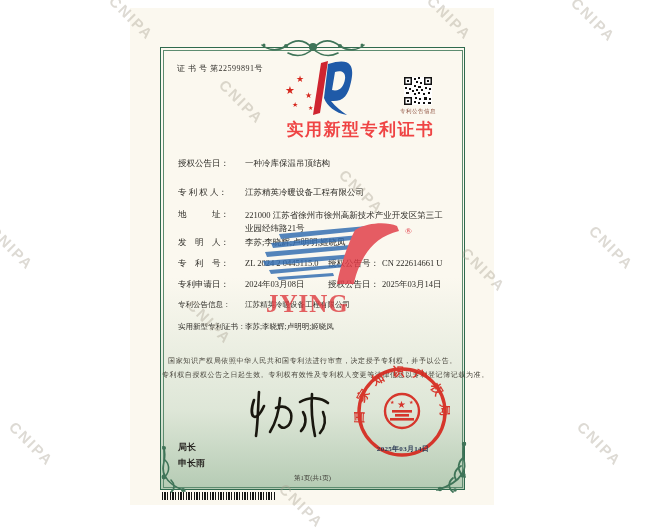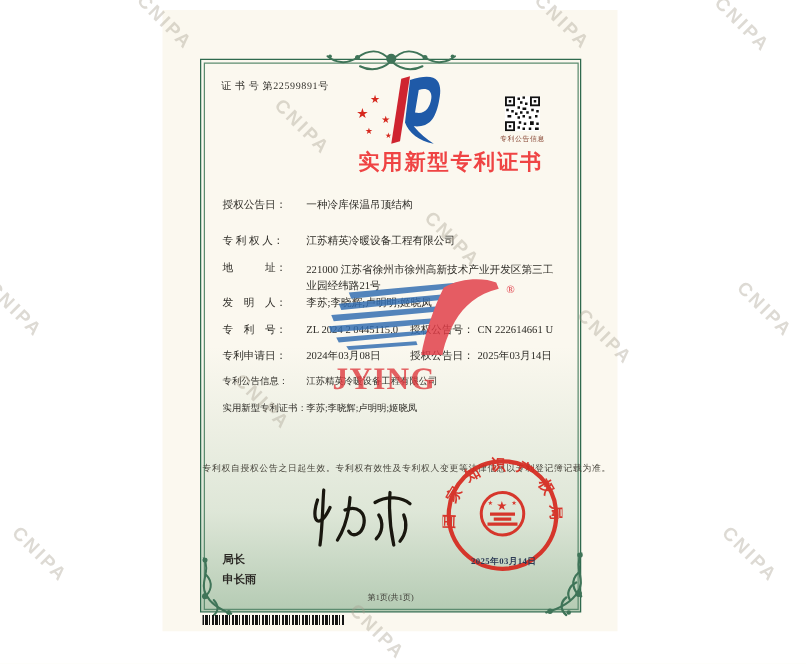--- a/index.html
+++ b/index.html
@@ -234,20 +234,21 @@
     <div class="row small" style="left:48px;top:292px;">
       <span class="lab">专利公告信息：</span>
       <span class="val">江苏精英冷暖设备工程有限公司</span>
     </div>
 
     <div class="row small" style="left:48px;top:314px;">
       <span class="lab">实用新型专利证书：</span>
       <span class="val">李苏;李晓辉;卢明明;姬晓凤</span>
     </div>
 
+    <div class="legal" style="top:348px;">国家知识产权局依照中华人民共和国专利法进行审查，决定授予专利权，并予以公告。</div>
     <div class="legal" style="top:362px;">专利权自授权公告之日起生效。专利权有效性及专利权人变更等法律信息以专利登记簿记载为准。</div>
 
     <div class="signer" style="top:396px;">局长</div>
     <div class="signer" style="top:412px;">申长雨</div>
 
     <svg class="sig-svg" width="104" height="52" viewBox="0 0 104 52">
       <g stroke="#19170f" fill="none" stroke-width="2.6" stroke-linecap="round">
         <path d="M24,12 C18,30 26,36 34,18"></path>
         <path d="M29,4 C28,18 28,34 26,48"></path>
         <path d="M50,10 C49,24 45,36 40,44"></path>

